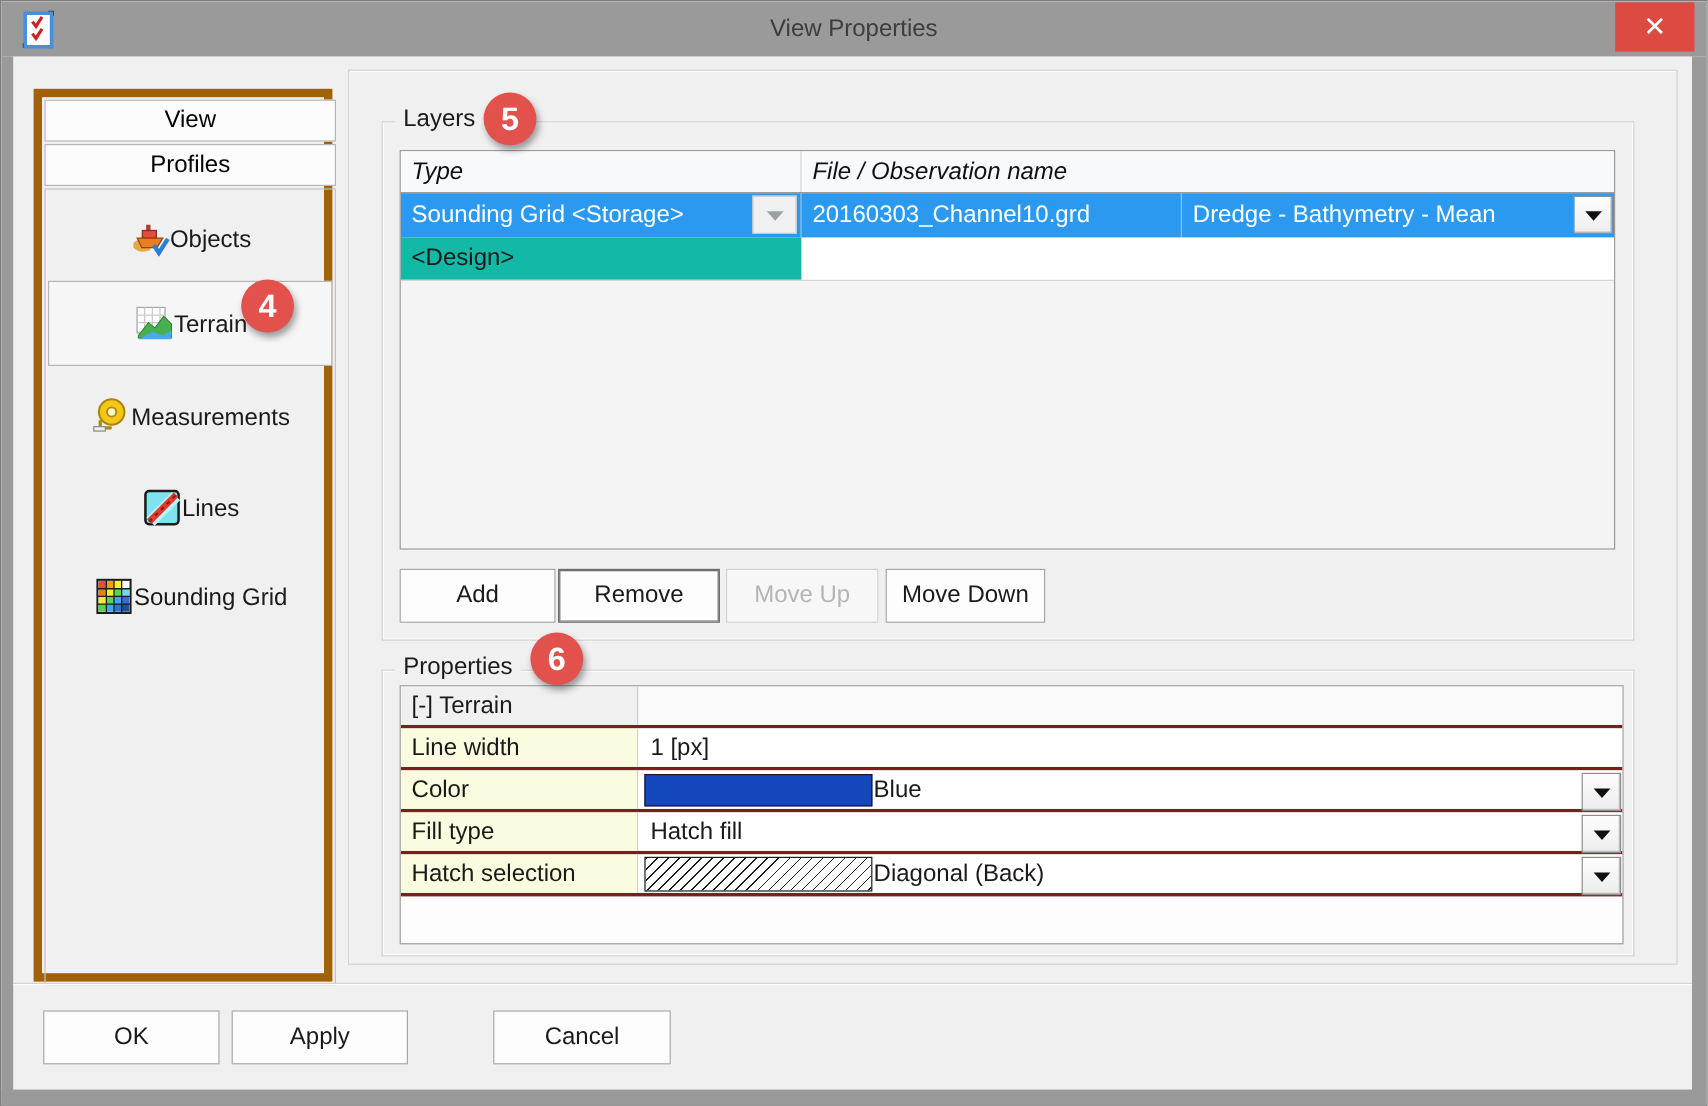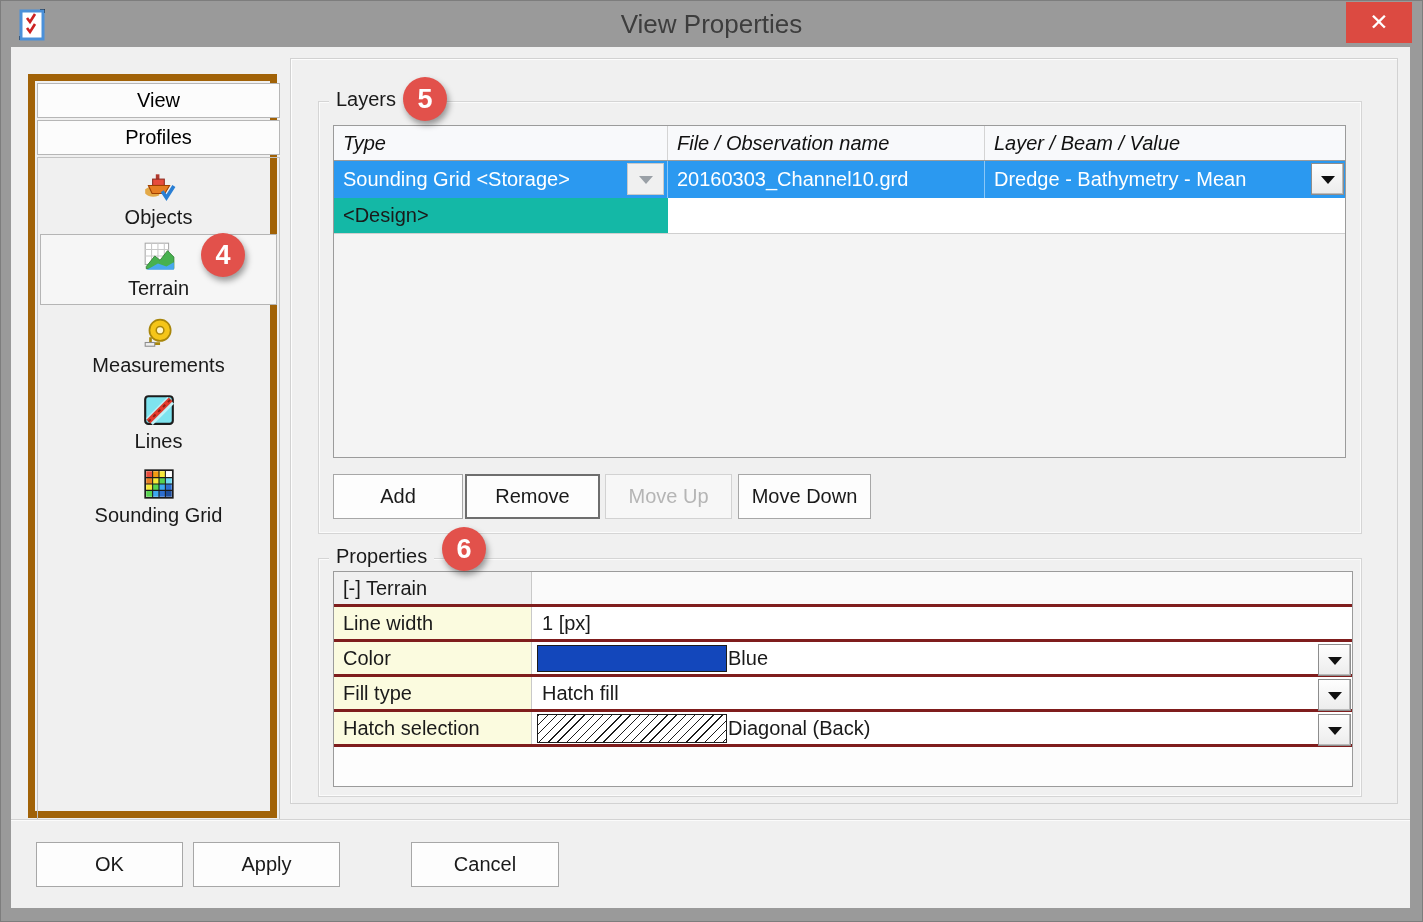--- a/index.html
+++ b/index.html
@@ -4,21 +4,21 @@
 <style>
   * { margin:0; padding:0; box-sizing:border-box; }
   body { background:#d8d8d8; font-family:"Liberation Sans", sans-serif; color:#1a1a1a; }
   .window { position:relative; width:1423px; height:922px; background:#f0f0f0;
             border:1px solid #7d7d7d; overflow:hidden; }
 
   
   .titlebar { position:absolute; left:0; top:0; width:100%; height:46px; background:#9a9a9a; }
   .app-icon { position:absolute; left:16px; top:7px; width:30px; height:34px; }
   .win-title { position:absolute; left:0; top:0; width:100%; height:46px; line-height:46px;
-               text-align:center; font-size:26px; color:#3d3d3d; }
+               text-align:center; font-size:20px; color:#3d3d3d; }
   .close-btn { position:absolute; left:1345px; top:1px; width:66px; height:41px;
                display:flex; align-items:center; justify-content:center;
                color:#fff; font-size:23px; cursor:pointer; }
   .frame-left  { position:absolute; left:0; top:46px; width:10px;  bottom:0; background:#9a9a9a; }
   .frame-right { position:absolute; right:0; top:46px; width:12px; bottom:0; background:#9a9a9a; }
   .frame-bottom{ position:absolute; left:0; bottom:0; width:100%; height:13px; background:#9a9a9a; }
 
   
   .badge { position:absolute; width:44px; height:44px; border-radius:50%;
            color:#fff; font-size:27px; font-weight:bold; z-index:50;
@@ -26,21 +26,21 @@
            box-shadow:2px 4px 6px rgba(0,0,0,0.38); }
 
   
   .sidebar { position:absolute; left:27px; top:73px; width:249px; height:744px;
              background:#f0f0f0; border:7px solid #a16207; }
   .side-btn { position:absolute; left:2px; width:243px; height:35px; background:#fcfcfc;
               border:1px solid #b6b6b6; font-size:20px; text-align:center; line-height:33px; cursor:pointer; }
   .side-btn.b0 { top:2px; } .side-btn.b1 { top:39px; }
   .items-frame { position:absolute; left:2px; top:76px; width:243px; height:664px;
                  border:1px solid #c2c2c2; }
-  .side-item { position:absolute; left:3px; width:235px; display:flex; flex-direction:column;
+  .side-item { position:absolute; left:3px; width:235px; display:flex; flex-direction:row;
                align-items:center; justify-content:center; cursor:pointer; }
   .side-item .lbl { font-size:20px; margin-top:3px; }
   .side-item.it0 { top:8px;  height:66px; }
   .side-item.it1 { top:76px; height:71px; left:2px; width:237px;
                    border:1px solid #b5b5b5; background:#f6f6f6; }
   .side-item.it2 { top:156px; height:66px; }
   .side-item.it3 { top:230px; height:70px; }
   .side-item.it4 { top:306px; height:66px; }
   .icon32 { width:34px; height:34px; }
 
@@ -206,21 +206,20 @@
 
   <div class="main-panel">
 
     <div class="groupbox layers-group">
       <span class="legend">Layers</span>
 
       <div class="layers-table">
         <div class="lrow lt-header">
           <div class="lcell c1">Type</div>
           <div class="lcell c2">File / Observation name</div>
-          <div class="lcell c3">Layer / Beam / Value</div>
         </div>
         <div class="lrow lt-row1" style="background-color: rgb(43, 153, 240);">
           <div class="lcell c1">
             <span>Sounding Grid &lt;Storage&gt;</span>
             <div class="dd-flat">
               <div class="tri-gray"></div>
             </div>
           </div>
           <div class="lcell c2">
             <span>20160303_Channel10.grd</span>

